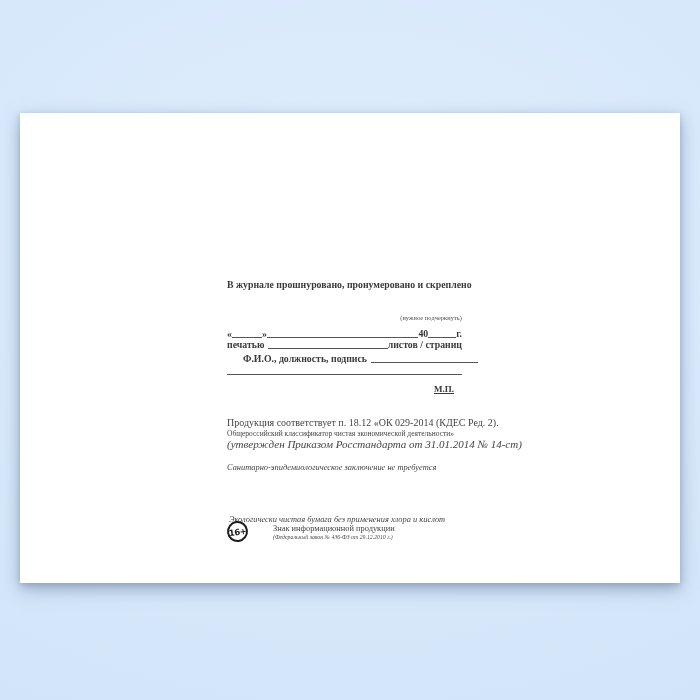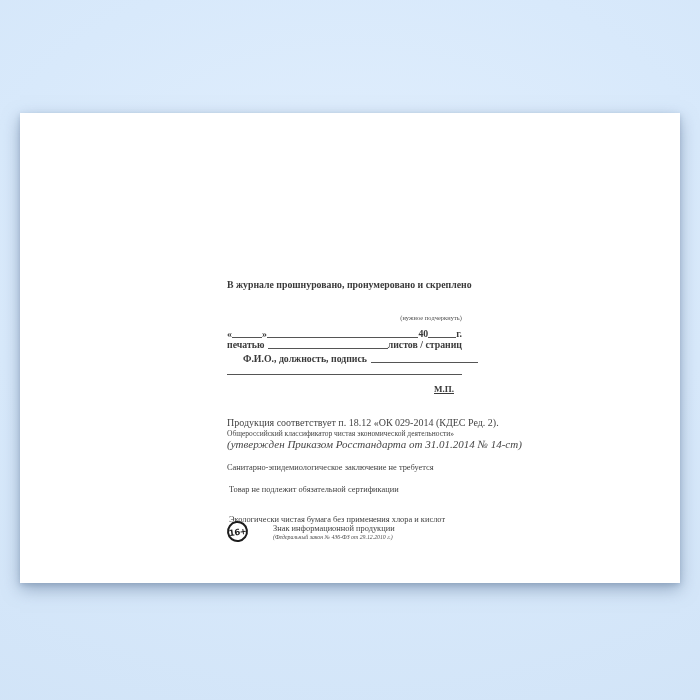--- a/index.html
+++ b/index.html
@@ -27,21 +27,21 @@
   .note-small{font-size:6.3px;font-weight:400;color:#4a4a4a;text-align:right;letter-spacing:0.1px;}
   .seal{font-size:9px;font-weight:600;color:#3a3a3a;text-align:right;padding-right:8px;box-sizing:border-box;}
   .fullline{border-bottom:1px solid #555;height:12px;}
 
   
   .comp1{font-size:10px;color:#444;line-height:11px;white-space:nowrap;text-align:center;}
   .comp2{font-size:7.5px;color:#444;line-height:11px;white-space:nowrap;}
   .comp3{font-size:11px;color:#444;line-height:11px;font-style:italic;white-space:nowrap;}
 
   
-  .cert{font-size:8.4px;color:#3f3f3f;white-space:nowrap;}
+  .cert{font-size:8.4px;color:#3f3f3f;white-space:nowrap;font-style:italic;}
   .indent{padding-left:2px;}
 
   
   .badge-row{display:flex;align-items:flex-start;}
   .badge{
     flex:0 0 auto;width:17px;height:17px;border:2.6px solid #1d1d1d;border-radius:50%;
     display:flex;align-items:center;justify-content:center;
     font-family:"DejaVu Sans", sans-serif;font-weight:700;font-size:8.5px;color:#1d1d1d;
     transform:rotate(-8deg);background:#fff;letter-spacing:-0.5px;
   }
@@ -84,21 +84,20 @@
 
     <div class="abs stitch seal" style="top:271px;text-decoration:underline;">М.П.</div>
 
     <div class="abs" style="top:304px;">
       <div class="comp1">Продукция соответствует п. 18.12 «ОК 029-2014 (КДЕС Ред. 2).</div>
       <div class="comp2">Общероссийский классификатор чистая экономической деятельности»</div>
       <div class="comp3">(утвержден Приказом Росстандарта от 31.01.2014 № 14-ст)</div>
     </div>
 
     <div class="abs cert" style="top:350px;">Санитарно-эпидемиологическое заключение не требуется</div>
-    <div class="abs cert indent" style="top:372px;">Товар не подлежит обязательной сертификации</div>
     <div class="abs cert indent" style="top:402px;">Экологически чистая бумага без применения хлора и кислот</div>
 
     <div class="abs badge-row" style="top:408px;">
       <span class="badge">16+</span>
       <span class="mark-text">
         <div class="mark-label">Знак информационной продукции</div>
         <div class="mark-law">(Федеральный закон № 436-ФЗ от 29.12.2010 г.)</div>
       </span>
     </div>
 

